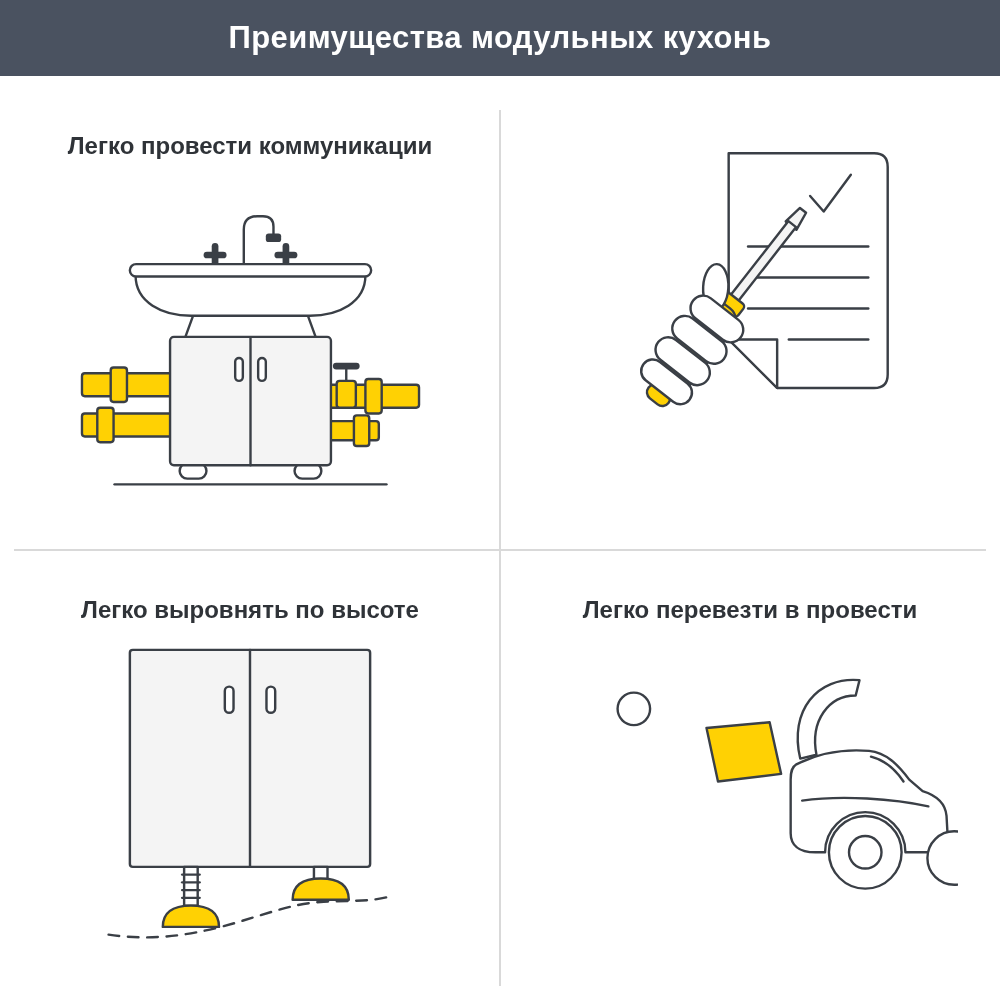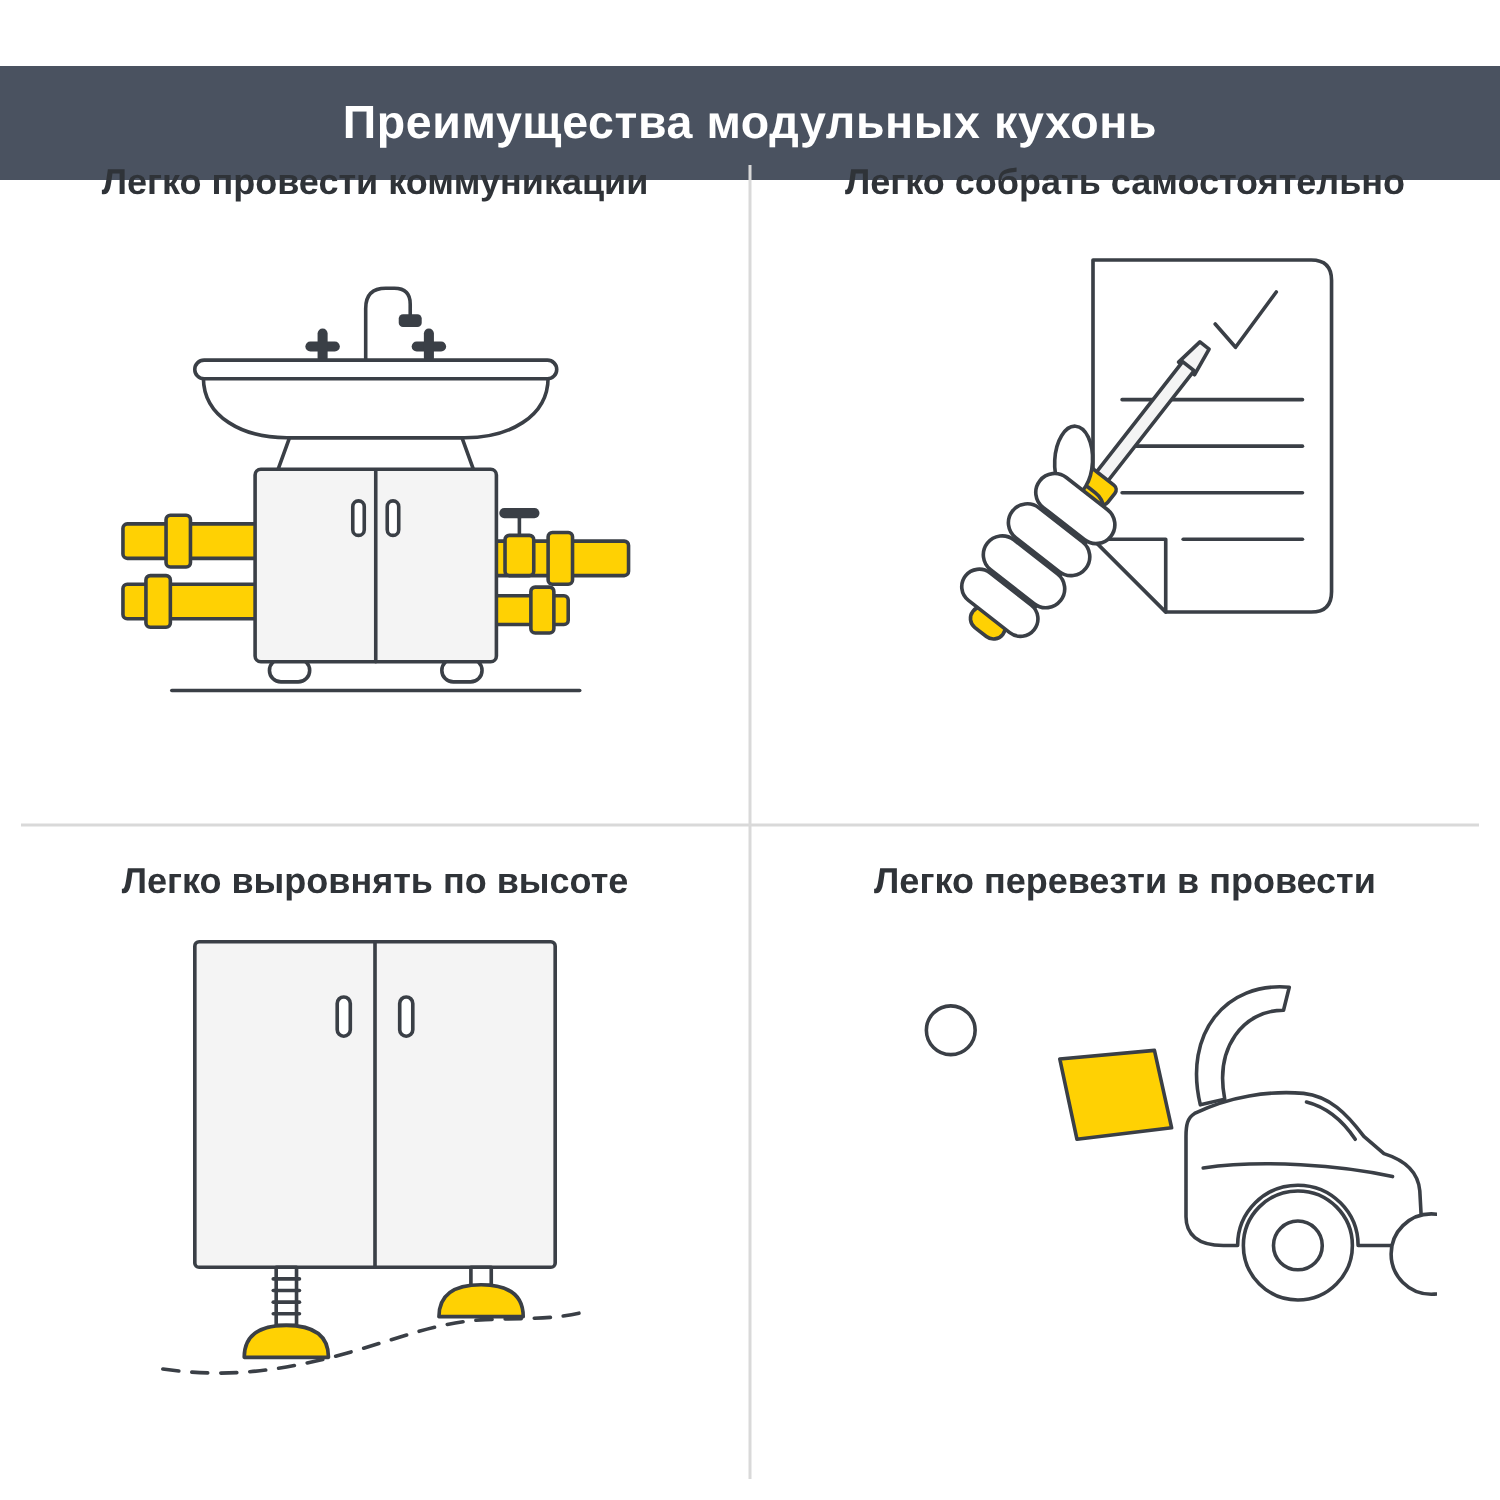--- a/index.html
+++ b/index.html
@@ -6,33 +6,33 @@
   html, body { margin: 0; padding: 0; }
   body {
     width: 1000px; height: 1000px;
     background: var(--background, #ffffff);
     font-family: "Liberation Sans", sans-serif;
     position: relative; overflow: hidden;
   }
   .header {
     position: absolute; top: 0; left: 0; right: 0; height: 76px;
     background: var(--header-bg, #4a5260);
-    display: flex; align-items: center; justify-content: center; margin-top: 44px;
+    display: flex; align-items: center; justify-content: center;
   }
   .header h1 {
     margin: 0; color: var(--header-text, #ffffff);
     font-size: 31px; font-weight: bold; letter-spacing: .4px;
   }
   .grid {
     position: absolute; top: 76px; left: 0;
     width: 1000px; height: 924px;
     display: grid; grid-template-columns: 500px 500px; grid-template-rows: 474px 450px;
   }
-  .cell { display: flex; flex-direction: column; align-items: center; padding-top: 32px; }
-  .cell.row2 { padding-top: 24px; }
+  .cell { display: flex; flex-direction: column; align-items: center; padding-top: 56px; }
+  .cell.row2 { padding-top: 46px; }
   .cell h2 {
     margin: 0 0 16px; font-size: 24px; font-weight: bold;
     color: var(--title-color, #2f3338); text-align: center;
   }
   .divider-v { position: absolute; left: 499px; top: 110px; width: 2px; height: 876px; background: var(--divider, #d9d9d9); }
   .divider-h { position: absolute; top: 549px; left: 14px; width: 972px; height: 2px; background: var(--divider, #d9d9d9); }
   svg { display: block; }
   
   .o { fill: none;    stroke: var(--outline, #3a3f46); stroke-width: 2.5; }
   .w { fill: #ffffff; stroke: var(--outline, #3a3f46); stroke-width: 2.5; }
@@ -91,21 +91,20 @@
         <path class="w" d="M120 146 L112 168 H248 L240 146 Z"></path>
         <path class="w" d="M60 104 C60 132 88 146 118 146 H242 C272 146 300 132 300 104 Z"></path>
         <rect class="w" x="54" y="92" width="252" height="13" rx="6.5"></rect>
 
         <path class="o" d="M38 322 H322"></path>
       </g>
     </svg>
   </div>
 
   <div class="cell">
-    <h2>Легко собрать самостоятельно</h2>
     <svg viewBox="0 0 340 330" width="330" height="320">
       <g stroke-linecap="round" stroke-linejoin="round">
 
         <path class="w" d="M148 22 H298 Q312 22 312 36 V250 Q312 264 298 264 H198 L148 214 Z"></path>
         <path class="w" d="M148 214 L198 264 V214 Z"></path>
         <path class="o" stroke-width="3.5" d="M232 66 L246 82 L274 44"></path>
         <g class="o">
           <path d="M168 118 H292"></path>
           <path d="M168 150 H292"></path>
           <path d="M168 182 H292"></path>

